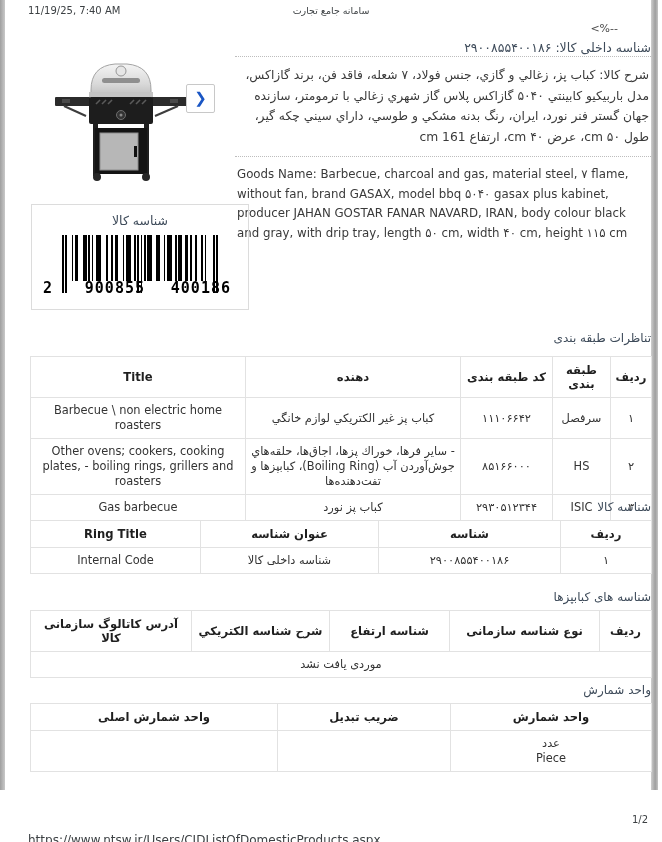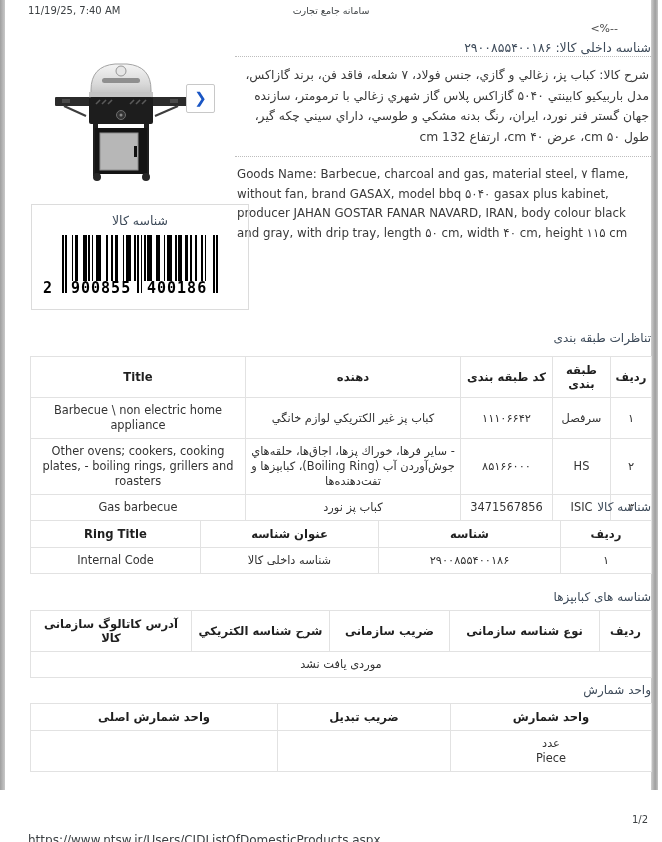--- a/index.html
+++ b/index.html
@@ -43,22 +43,22 @@
     border:1px solid #dcdcdc; text-align:center;
   }
   .barcode-title { direction:rtl; font-size:12.5px; color:#3e4b5a; margin-top:8px; }
   .barcode-wrap { position:relative; width:190px; margin:7px auto 0 auto; height:66px; }
   .bars { position:absolute; left:17px; top:0; display:flex; align-items:flex-start; }
   .bc-digit {
     position:absolute; top:44px; font-family:"DejaVu Sans Mono", monospace;
     font-weight:bold; font-size:15px; color:#000; letter-spacing:1px;
   }
   .bc-d0 { left:-2px; }
-  .bc-d1 { left:26px; width:74px; text-align:left; }
-  .bc-d2 { left:102px; width:74px; text-align:left; }
+  .bc-d1 { left:26px; width:74px; text-align:right; }
+  .bc-d2 { left:112px; width:74px; text-align:right; }
 
   .section-title {
     position:absolute; left:30px; width:621px; direction:rtl; text-align:right;
     font-size:12px; color:#3e4b5a;
   }
   table {
     position:absolute; left:30px; width:621px;
     border-collapse:collapse; direction:rtl; table-layout:fixed;
     font-size:11.4px; color:#333;
   }
@@ -123,21 +123,21 @@
       <rect x="46" y="75" width="38" height="37" fill="#b7b7b7" stroke="#8d8d8d"></rect>
       <rect x="80" y="88" width="3" height="11" fill="#111"></rect>
       <circle cx="43" cy="119" r="4" fill="#262626"></circle>
       <circle cx="92" cy="119" r="4" fill="#262626"></circle>
     </svg>
     <div class="next-btn">
       <span>❯</span>
     </div>
   </div>
   <div class="desc-col">
-    <div class="fa-desc">شرح کالا: کباب پز، زغالي و گازي، جنس فولاد، ۷ شعله، فاقد فن، برند گازاکس، مدل باربیکیو کابینتي ۵۰۴۰ گازاکس پلاس گاز شهري زغالي با ترمومتر، سازنده جهان گستر فنر نورد، ایران، رنگ بدنه مشکي و طوسي، داراي سیني چکه گیر، طول ۵۰ cm، عرض ۴۰ cm، ارتفاع 132 cm</div>
+    <div class="fa-desc">شرح کالا: کباب پز، زغالي و گازي، جنس فولاد، ۷ شعله، فاقد فن، برند گازاکس، مدل باربیکیو کابینتي ۵۰۴۰ گازاکس پلاس گاز شهري زغالي با ترمومتر، سازنده جهان گستر فنر نورد، ایران، رنگ بدنه مشکي و طوسي، داراي سیني چکه گیر، طول ۵۰ cm، عرض ۴۰ cm، ارتفاع 161 cm</div>
     <div class="en-desc">Goods Name: Barbecue, charcoal and gas, material steel, ۷ flame, without fan, brand GASAX, model bbq ۵۰۴۰ gasax plus kabinet, producer JAHAN GOSTAR FANAR NAVARD, IRAN, body colour black and gray, with drip tray, length ۵۰ cm, width ۴۰ cm, height ۱۱۵ cm</div>
   </div>
 </div>
 
 <div class="barcode-box">
   <div class="barcode-title">شناسه کالا</div>
   <div class="barcode-wrap">
     <div class="bars">
         <div style="width: 1.65px; flex: 0 0 auto; height: 58px; background: rgb(0, 0, 0);"></div>
         <div style="width: 1.65px; flex: 0 0 auto; height: 58px; background: transparent;"></div>
@@ -258,33 +258,33 @@
       <th>دهنده</th>
       <th class="latin">Title</th>
     </tr>
   </thead>
   <tbody>
     <tr>
       <td>۱</td>
       <td>سرفصل</td>
       <td>۱۱۱۰۶۶۴۲</td>
       <td>کباب پز غیر الکتریکي لوازم خانگي</td>
-      <td class="latin">Barbecue \ non electric home appliance</td>
+      <td class="latin">Barbecue \ non electric home roasters</td>
     </tr>
     <tr>
       <td>۲</td>
       <td class="latin">HS</td>
       <td>۸۵۱۶۶۰۰۰</td>
       <td>- سایر فرها، خوراك پزها، اجاق‌ها، حلقه‌هاي جوش‌آوردن آب (Boiling Ring)، کبابپزها و تفت‌دهنده‌ها</td>
       <td class="latin">Other ovens; cookers, cooking plates, - boiling rings, grillers and roasters</td>
     </tr>
     <tr>
       <td>۳</td>
       <td class="latin">ISIC</td>
-      <td>3471567856</td>
+      <td>۲۹۳۰۵۱۲۳۴۴</td>
       <td>کباب پز نورد</td>
       <td class="latin">Gas barbecue</td>
     </tr>
   </tbody>
 </table>
 
 <div class="section-title" style="top:500px">شناسه کالا</div>
 <table style="top:520px">
   <colgroup>
       <col style="width:91px">
@@ -316,21 +316,21 @@
       <col style="width:52px">
       <col style="width:150px">
       <col style="width:120px">
       <col style="width:138px">
       <col style="width:161px">
     </colgroup>
   <thead>
     <tr>
       <th>ردیف</th>
       <th>نوع شناسه سازمانی</th>
-      <th>ضریب سازمانی</th>
+      <th>شناسه ارتفاع</th>
       <th>شرح شناسه الکتریکي</th>
       <th>آدرس کاتالوگ سازمانی کالا</th>
     </tr>
   </thead>
   <tbody>
     <tr>
       <td colspan="5">موردی یافت نشد</td>
     </tr>
   </tbody>
 </table>

